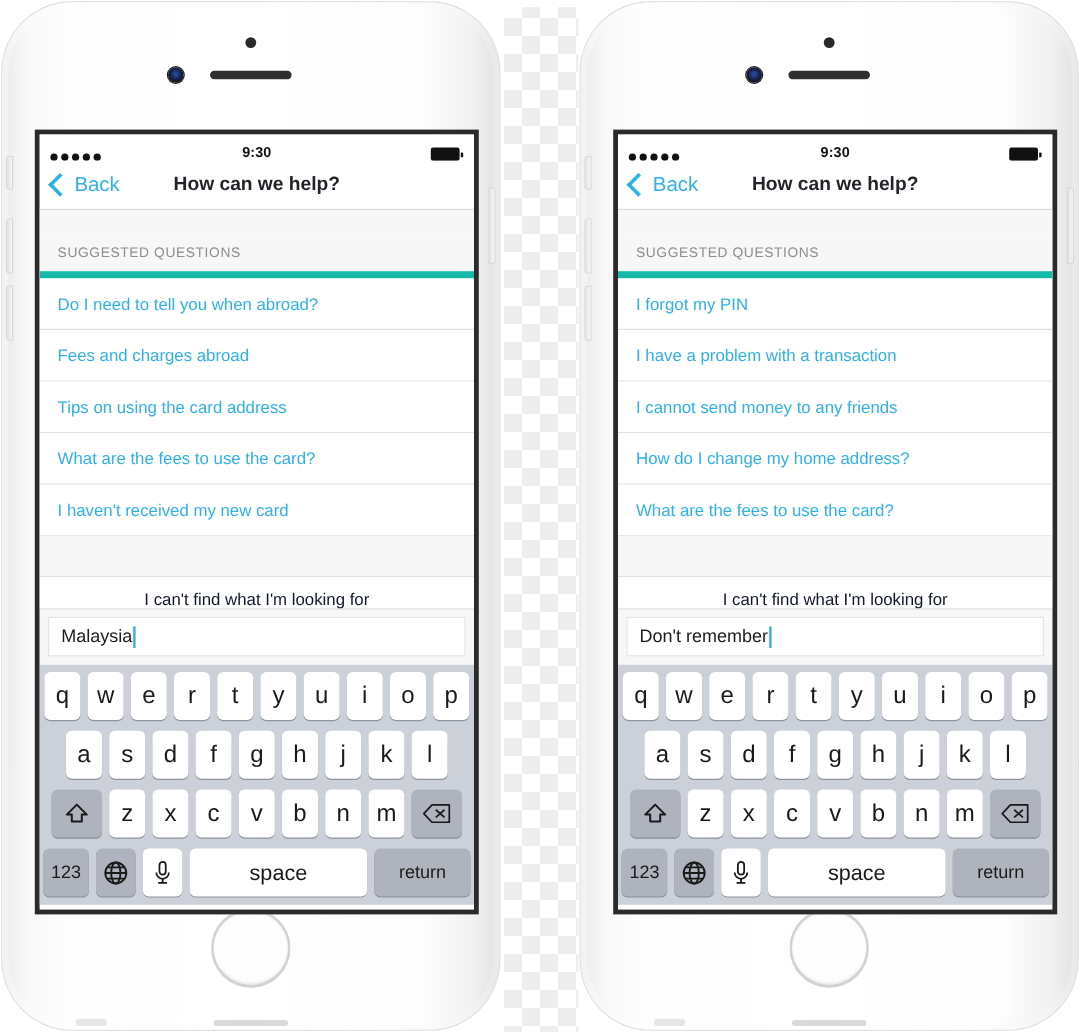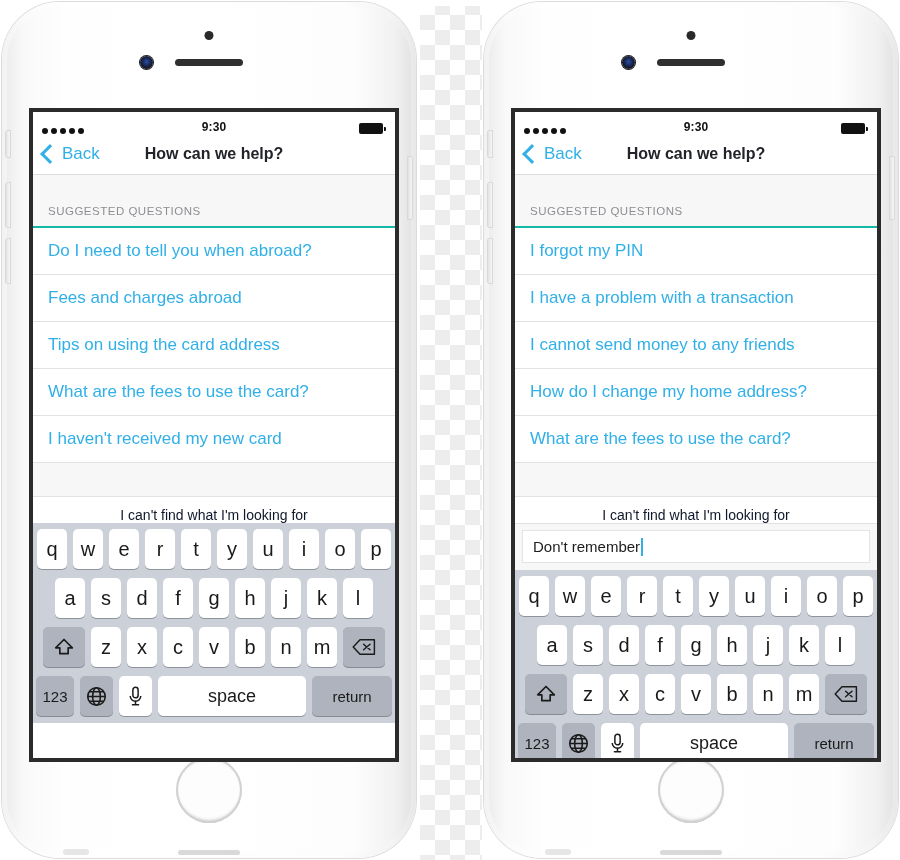--- a/index.html
+++ b/index.html
@@ -163,25 +163,25 @@
 
   
   .content { background: #ffffff; }
   .section-gap { height: 22px; background: #f7f7f7; }
   .section-header {
     background: #f7f7f7;
     padding: 8px 15px 9px 15px;
     font-size: 11.5px;
     letter-spacing: .5px;
     color: #8e8e93;
-    border-bottom: 2px solid #14b8a6;
+    border-bottom: 6px solid #14b8a6;
   }
   .q-row {
     padding: 13px 15px 13px 15px;
-    font-size: 17px;
+    font-size: 14px;
     color: #31b0e8;
     border-bottom: 1px solid #e2e2e2;
     background: #ffffff;
     cursor: pointer;
     white-space: nowrap;
   }
   .q-row:last-child { border-bottom: 1px solid #dcdcdc; }
   .spacer-band { height: 33px; background: #f7f7f7; border-bottom: 1px solid #e2e2e2; }
   .cant-find {
     text-align: center;
@@ -308,20 +308,26 @@
         <div class="q-row">Do I need to tell you when abroad?</div>
         <div class="q-row">Fees and charges abroad</div>
         <div class="q-row">Tips on using the card address</div>
         <div class="q-row">What are the fees to use the card?</div>
         <div class="q-row">I haven't received my new card</div>
 
         <div class="spacer-band"></div>
         <div class="cant-find">I can't find what I'm looking for</div>
       </div>
 
+      <div class="input-bar">
+        <div class="text-field">
+          <span>Malaysia</span>
+            <span class="caret"></span>
+        </div>
+      </div>
 
       <div class="keyboard">
         <div class="kb-row">
           <div class="key">q</div>
           <div class="key">w</div>
           <div class="key">e</div>
           <div class="key">r</div>
           <div class="key">t</div>
           <div class="key">y</div>
           <div class="key">u</div>

